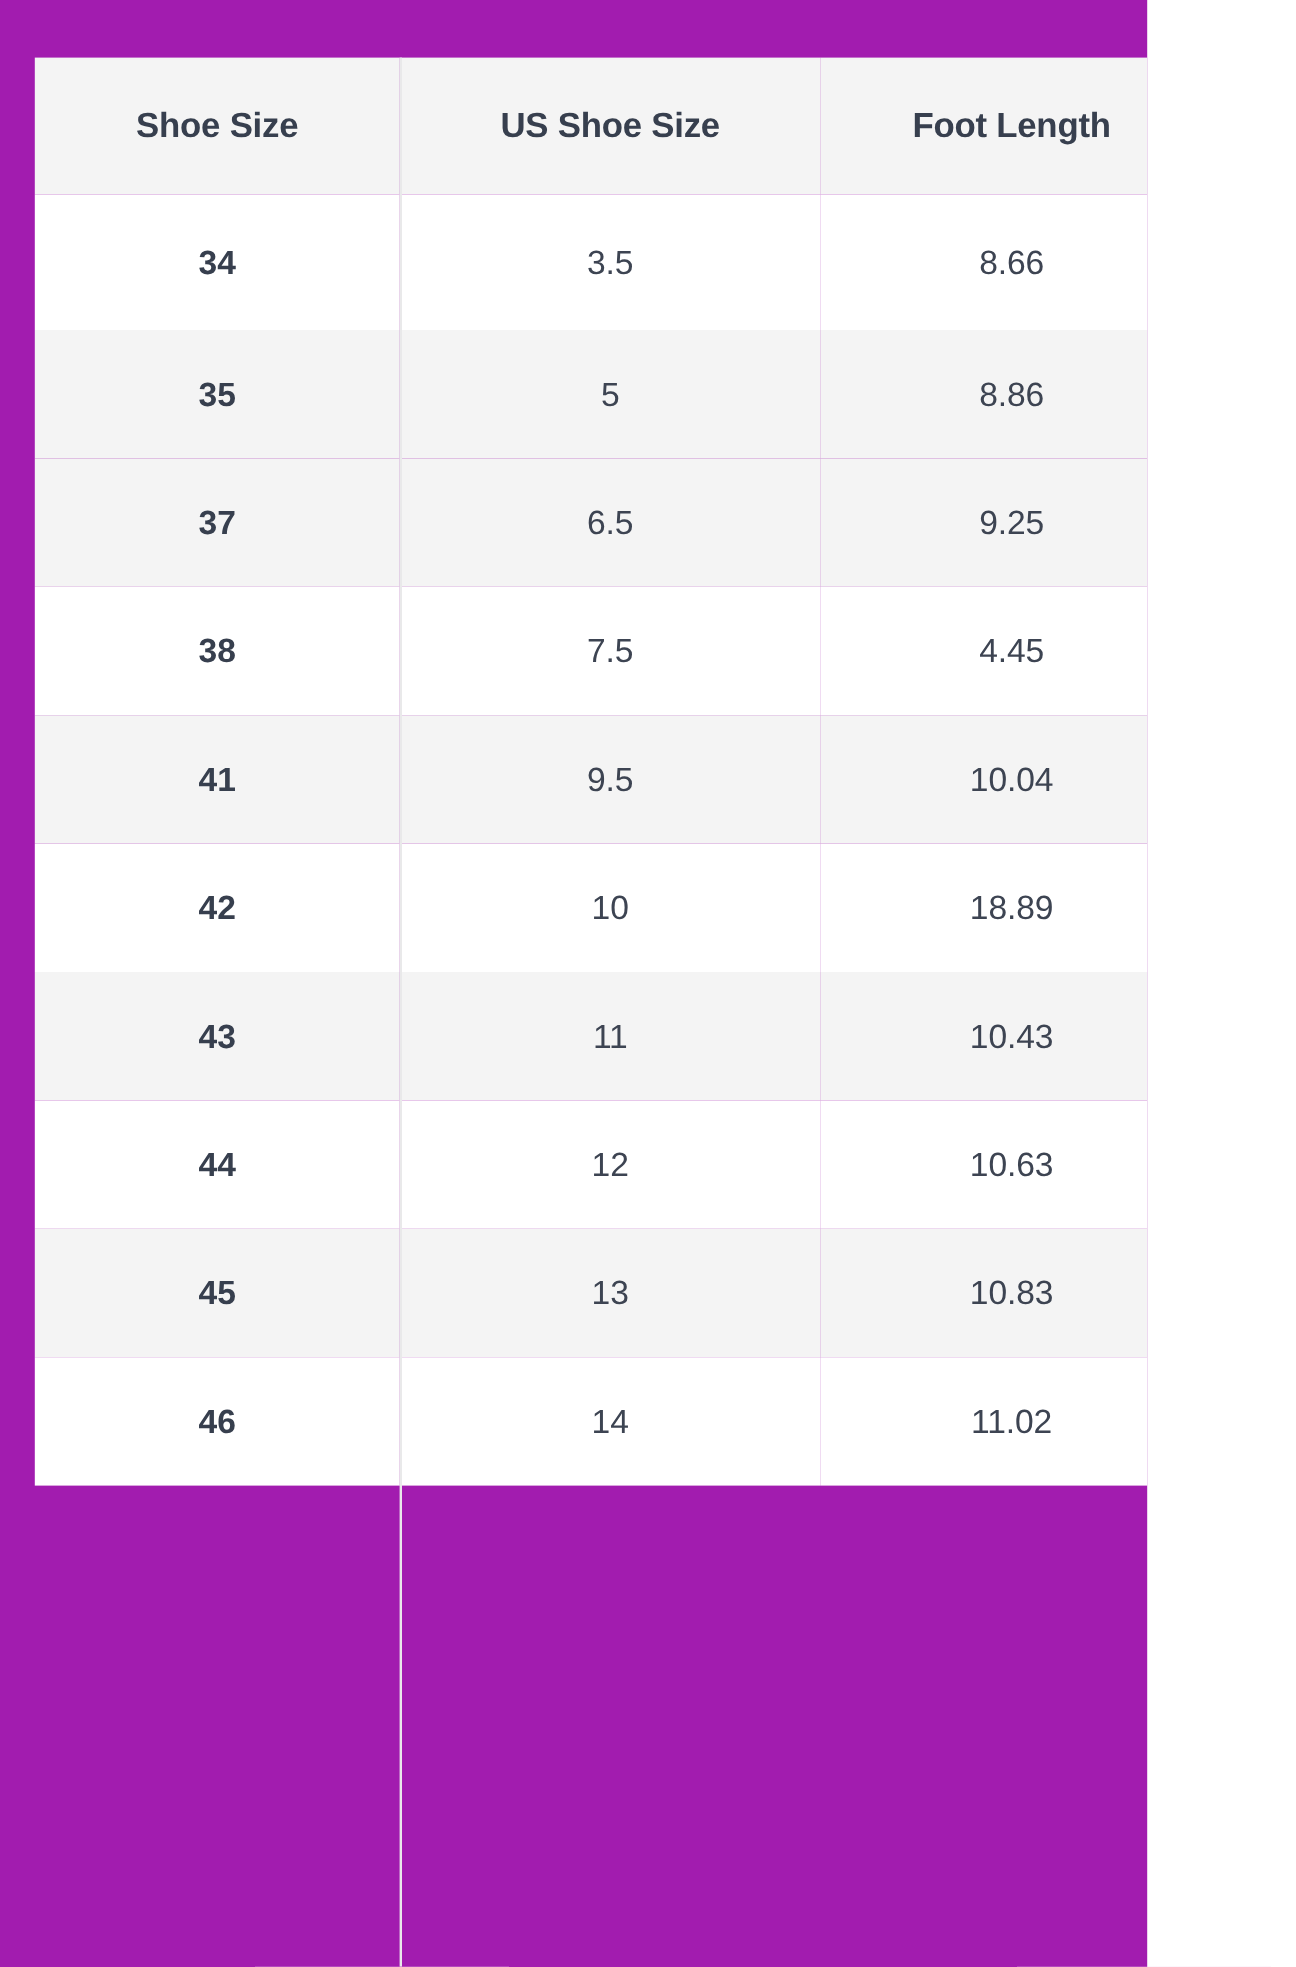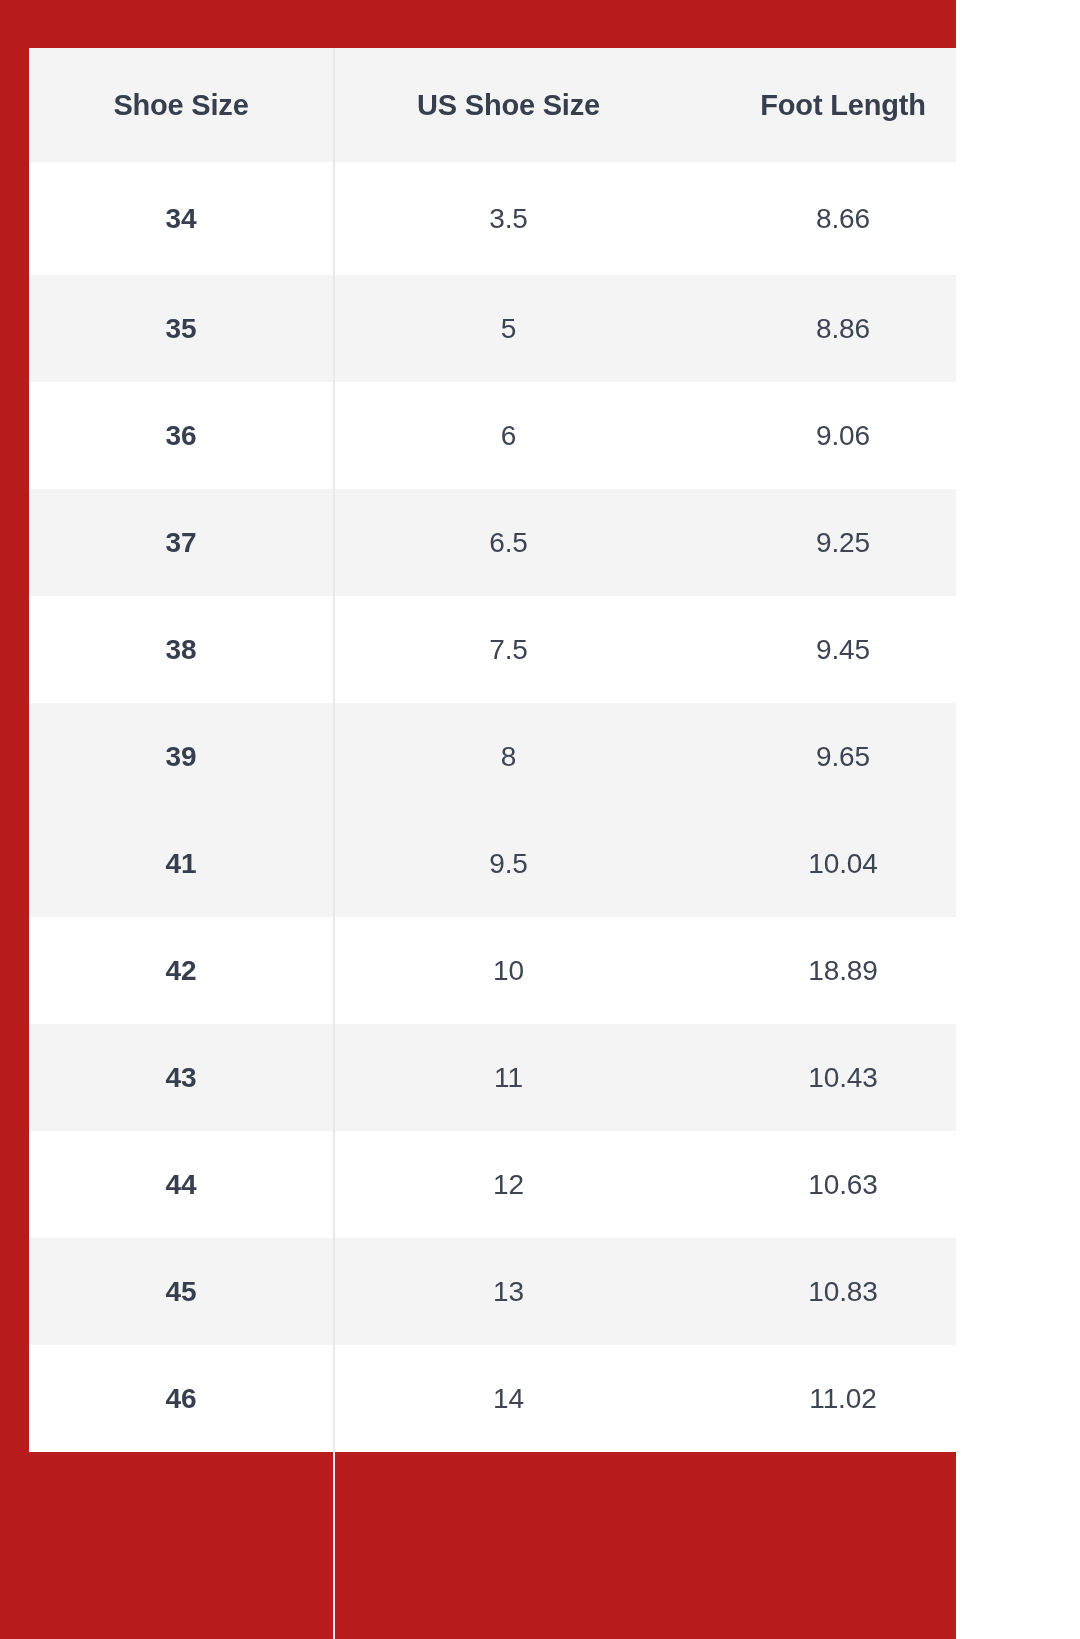--- a/index.html
+++ b/index.html
@@ -12,21 +12,21 @@
     height: 1639px;
     overflow: hidden;
     font-family: "Liberation Sans", "DejaVu Sans", sans-serif;
     -webkit-font-smoothing: antialiased;
   }
 
   .page {
     position: relative;
     width: 956px;
     height: 1639px;
-    background: #b91c1c;
+    background: #a21caf;
     overflow: hidden;
   }
 
   .size-chart-wrap {
     position: absolute;
     left: 29px;
     top: 48px;
     width: 973px;
   }
 
@@ -128,39 +128,29 @@
           <tr class="row-plain first-body-row">
             <td class="col-eu">34</td>
             <td class="col-us">3.5</td>
             <td class="col-len">8.66</td>
           </tr>
           <tr class="row-stripe">
             <td class="col-eu">35</td>
             <td class="col-us">5</td>
             <td class="col-len">8.86</td>
           </tr>
-          <tr class="row-plain">
-            <td class="col-eu">36</td>
-            <td class="col-us">6</td>
-            <td class="col-len">9.06</td>
-          </tr>
           <tr class="row-stripe">
             <td class="col-eu">37</td>
             <td class="col-us">6.5</td>
             <td class="col-len">9.25</td>
           </tr>
           <tr class="row-plain">
             <td class="col-eu">38</td>
             <td class="col-us">7.5</td>
-            <td class="col-len">9.45</td>
-          </tr>
-          <tr class="row-stripe">
-            <td class="col-eu">39</td>
-            <td class="col-us">8</td>
-            <td class="col-len">9.65</td>
+            <td class="col-len">4.45</td>
           </tr>
           <tr class="row-stripe">
             <td class="col-eu">41</td>
             <td class="col-us">9.5</td>
             <td class="col-len">10.04</td>
           </tr>
           <tr class="row-plain">
             <td class="col-eu">42</td>
             <td class="col-us">10</td>
             <td class="col-len">18.89</td>

